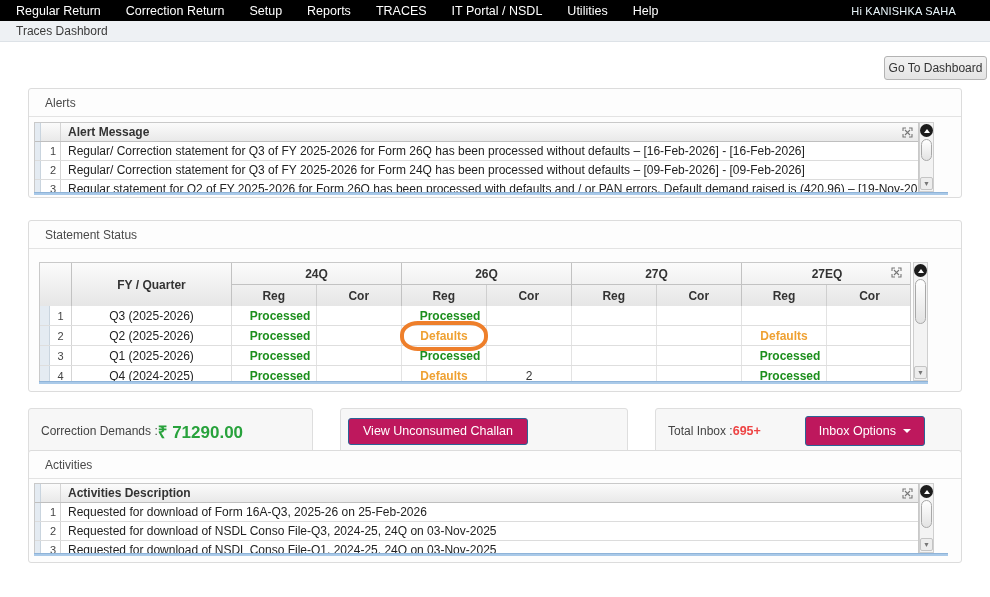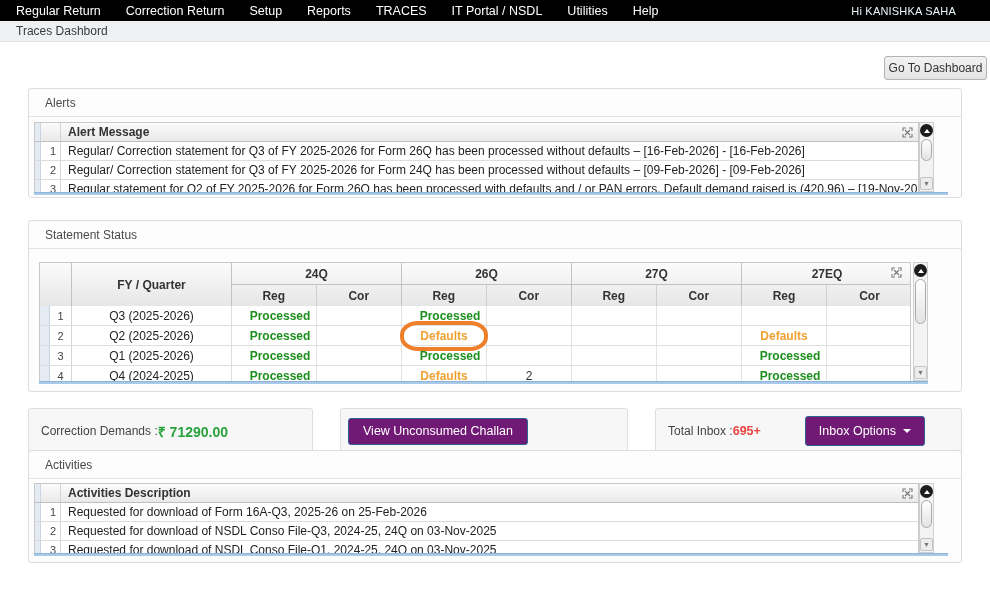--- a/index.html
+++ b/index.html
@@ -85,23 +85,23 @@
   .st-val { font-size: 12px; color: #333; }
   .st-val.c-green { color: #1d8f1d; font-weight: bold; margin-left: 12px; }
   .st-val.c-orange { color: #efa132; font-weight: bold; }
   .annot { position: absolute; left: -2px; right: -2px; top: -5px; bottom: -6px;
            border: 4px solid #ee7f2b; border-radius: 18px / 14px; pointer-events: none; }
 
   
   .sum-box { position: absolute; top: 408px; height: 46px; background: #f7f7f7;
              border: 1px solid #dedede; border-radius: 3px; display: flex; align-items: center; }
   .sum-label { font-size: 12px; color: #444; }
-  .amt-green { color: #28a23c; font-weight: bold; font-size: 14px; }
+  .amt-green { color: #28a23c; font-weight: bold; font-size: 17px; }
   .cnt-red { color: #ee4444; font-weight: bold; font-size: 12.5px; }
-  .btn-blue { background: #701a75; border: 1px solid #2a6496; border-radius: 3px; color: #fff;
+  .btn-blue { background: #be185d; border: 1px solid #2a6496; border-radius: 3px; color: #fff;
               font-size: 12.5px; font-family: inherit; cursor: pointer; display: inline-flex;
               align-items: center; justify-content: center; }
   .caret { width: 0; height: 0; border-left: 4px solid transparent; border-right: 4px solid transparent;
            border-top: 4px solid #fff; margin-left: 7px; }
 </style>
 </head>
 <body>
 
 <div class="page">
 

